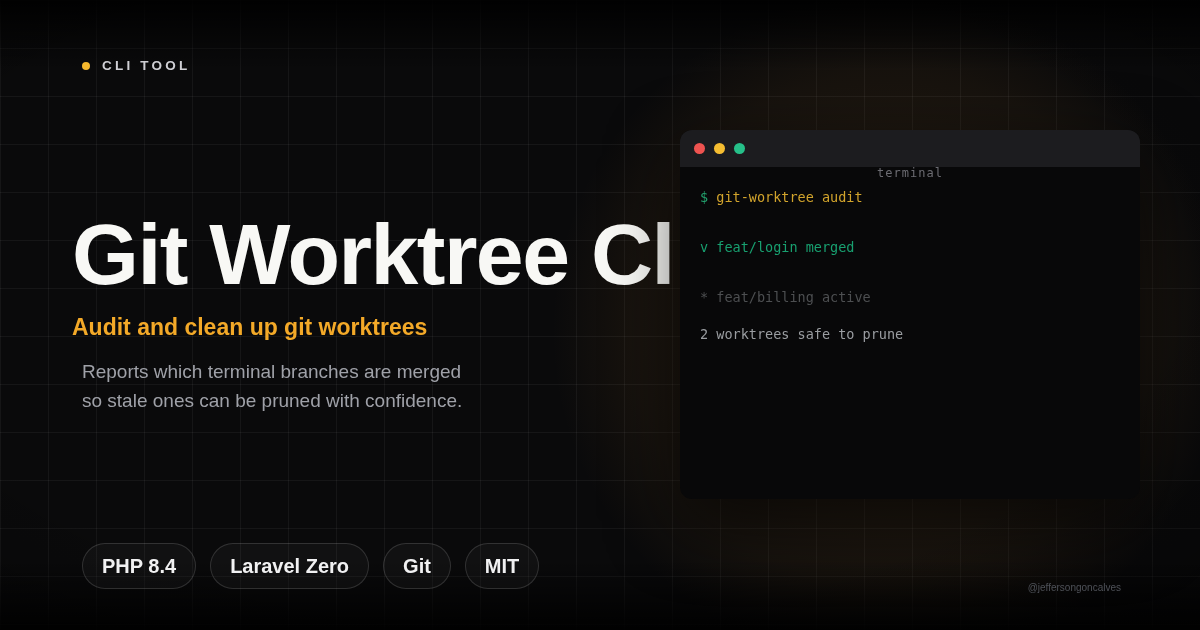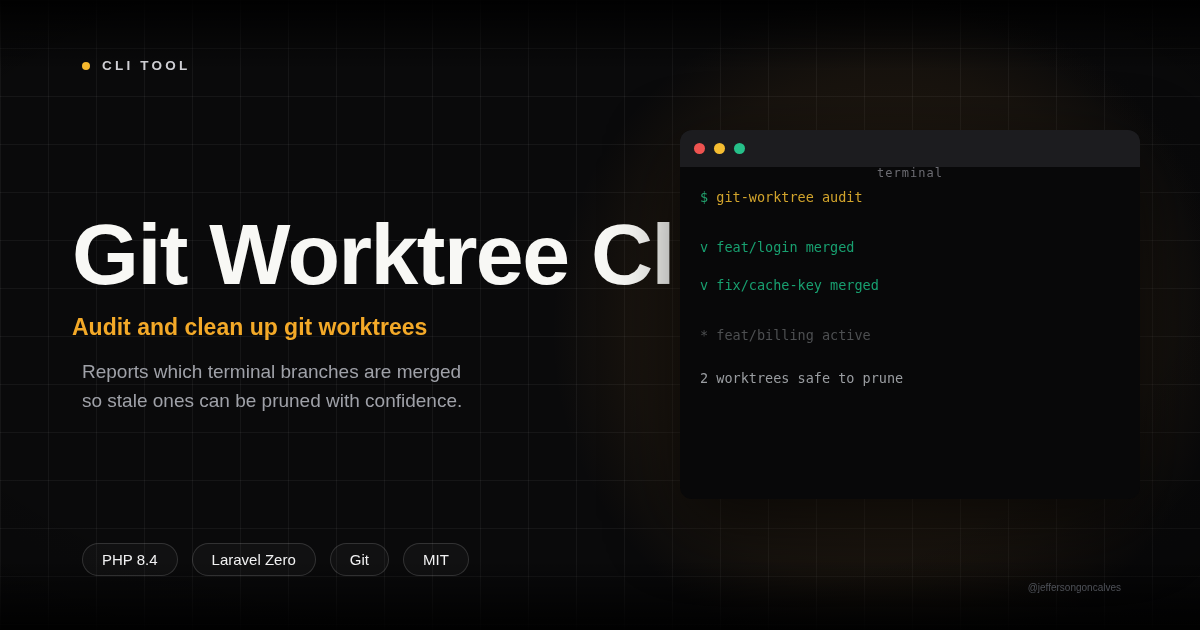--- a/index.html
+++ b/index.html
@@ -72,28 +72,29 @@
     z-index: 3;
   }
 
   
   .badges {
     position: absolute; left: 82px; top: 543px;
     display: flex; gap: 14px;
     z-index: 3;
   }
   .badge {
-    height: 33px;
+    height: 46px;
     display: flex; align-items: center;
     padding: 0 19px;
     border: 1px solid rgba(255,255,255,0.14);
     border-radius: 999px;
     background: rgba(255,255,255,0.03);
     color: #f1f1f2;
-    font-size: 15px;
+    font-size: 20px;
+    font-weight: bold;
   }
 
   
   .terminal {
     position: absolute; left: 680px; top: 130px;
     width: 460px; height: 369px;
     border-radius: 12px;
     overflow: hidden;
     background: #080809;
     box-shadow: 0 24px 70px rgba(0,0,0,0.6);
@@ -122,21 +123,21 @@
     padding: 17px 20px;
     font-family: "DejaVu Sans Mono", monospace;
     font-size: 13.5px;
     line-height: 26px;
   }
   .t-line { white-space: pre; }
   .t-prompt  { color: #22a06d; }
   .t-cmd     { color: #d2a42c; margin-top: 18px; }
   .t-merged  { color: #18a070; margin-top: 12px; }
   .t-active  { color: #4d4f51; margin-top: 24px; }
-  .t-summary { color: #9a9da1; margin-top: 17px; }
+  .t-summary { color: #9a9da1; margin-top: 11px; }
   .t-gap { height: 12px; }
 
   
   .watermark {
     position: absolute; right: 79px; top: 582px;
     font-size: 10px;
     color: #50535a;
     z-index: 3;
   }
 </style>
@@ -175,20 +176,19 @@
         <span class="light-red"></span>
         <span class="light-yellow"></span>
         <span class="light-green"></span>
       </div>
       <div class="terminal-title">terminal</div>
     </div>
     <div class="terminal-body">
       <div class="t-line"><span class="t-prompt">$ </span><span class="t-cmd">git-worktree audit</span></div>
       <div class="t-gap"></div>
       <div class="t-line t-merged">v feat/login merged</div>
-      <div class="t-line t-merged">v fix/cache-key merged</div>
       <div class="t-line t-active">* feat/billing active</div>
       <div class="t-line t-summary">2 worktrees safe to prune</div>
     </div>
   </div>
 
   <div class="watermark">@jeffersongoncalves</div>
 </div>
 
 </body></html>

